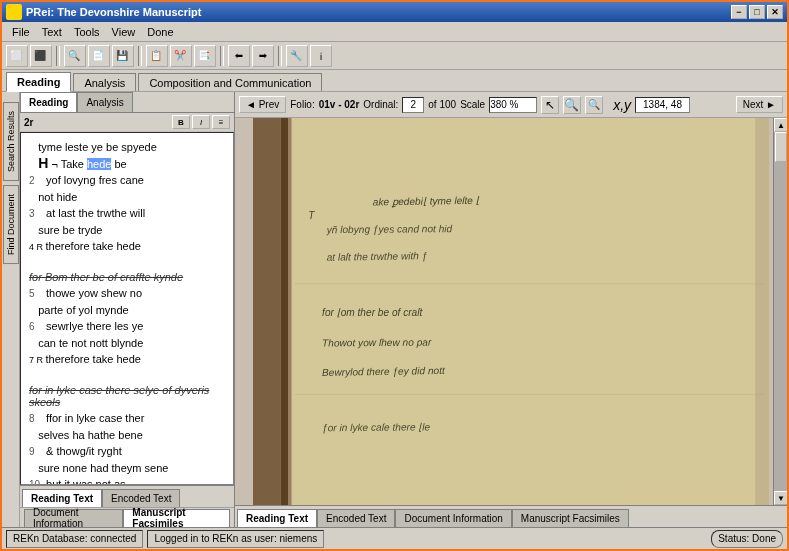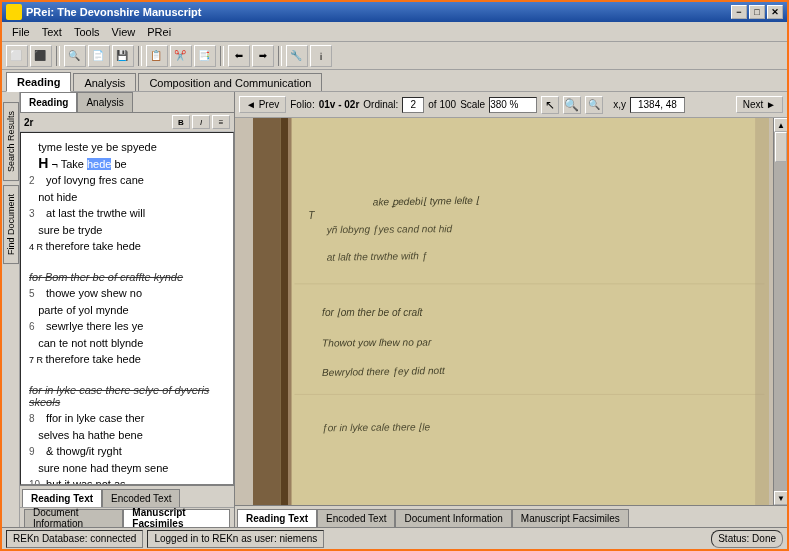--- a/index.html
+++ b/index.html
@@ -256,21 +256,21 @@
       <div class="title-btn">□</div>
       <div class="title-btn">✕</div>
     </div>
   </div>
 
   <div class="menu-bar">
     <span class="menu-item">File</span>
     <span class="menu-item">Text</span>
     <span class="menu-item">Tools</span>
     <span class="menu-item">View</span>
-    <span class="menu-item">PRei</span>
+    <span class="menu-item">Done</span>
   </div>
 
   <div class="toolbar">
     <div class="toolbar-btn">⬜</div>
     <div class="toolbar-btn">⬛</div>
     <div class="toolbar-separator"></div>
     <div class="toolbar-btn">🔍</div>
     <div class="toolbar-btn">📄</div>
     <div class="toolbar-btn">💾</div>
     <div class="toolbar-separator"></div>
@@ -361,21 +361,21 @@
         <span style="font-size:10px;">Folio:</span>
         <span style="font-size:10px;font-weight:bold;">01v - 02r</span>
         <span style="font-size:10px;">Ordinal:</span>
         <input type="text" style="width: 22px; height: 16px; border: 1px inset rgb(128, 128, 128); font-size: 10px; text-align: center;" value="2">
         <span style="font-size:10px;">of 100</span>
         <span style="font-size:10px;">Scale</span>
         <input type="text" style="width: 48px; height: 16px; border: 1px inset rgb(128, 128, 128); font-size: 10px; text-align: left;" value="380 %">
         <div class="zoom-btn">↖</div>
         <div class="zoom-btn">🔍</div>
         <div class="zoom-btn" style="font-size:10px;">🔍</div>
-        <span style="font-size:10px;margin-left:6px;">x,y</span>
+        <span style="font-size:14px;margin-left:6px;font-style:italic;">x,y</span>
         <input type="text" style="width: 55px; height: 16px; border: 1px inset rgb(128, 128, 128); font-size: 10px; text-align: center;" value="1384, 48">
         <div class="nav-btn" style="margin-left:auto;">Next ►</div>
       </div>
 
       <div class="image-view">
 
         <svg class="manuscript-svg" viewBox="0 0 560 420" xmlns="http://www.w3.org/2000/svg">
 
           <rect width="560" height="420" fill="#c8b888"></rect>
 

